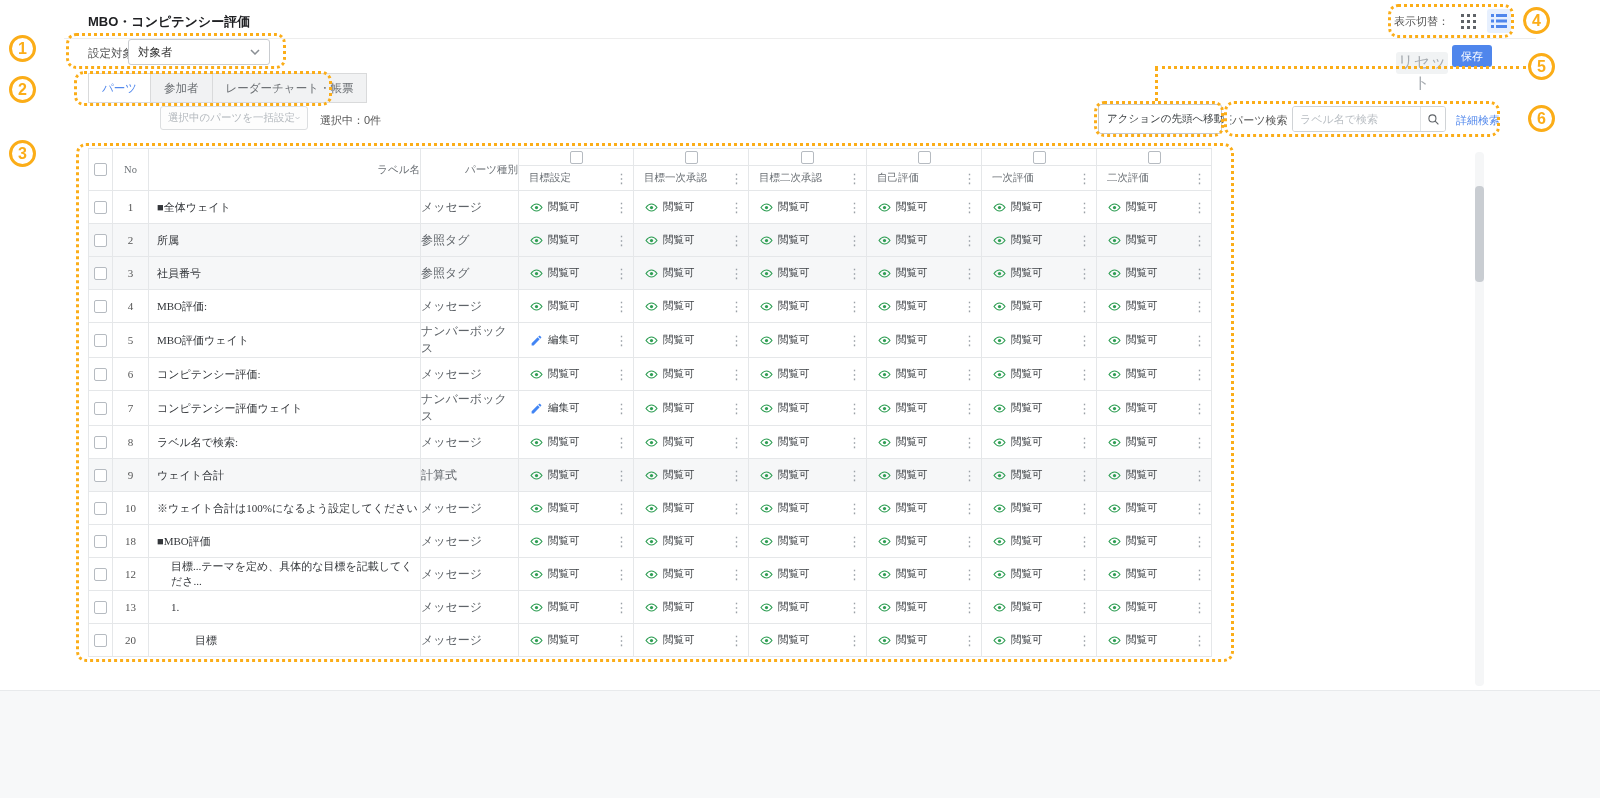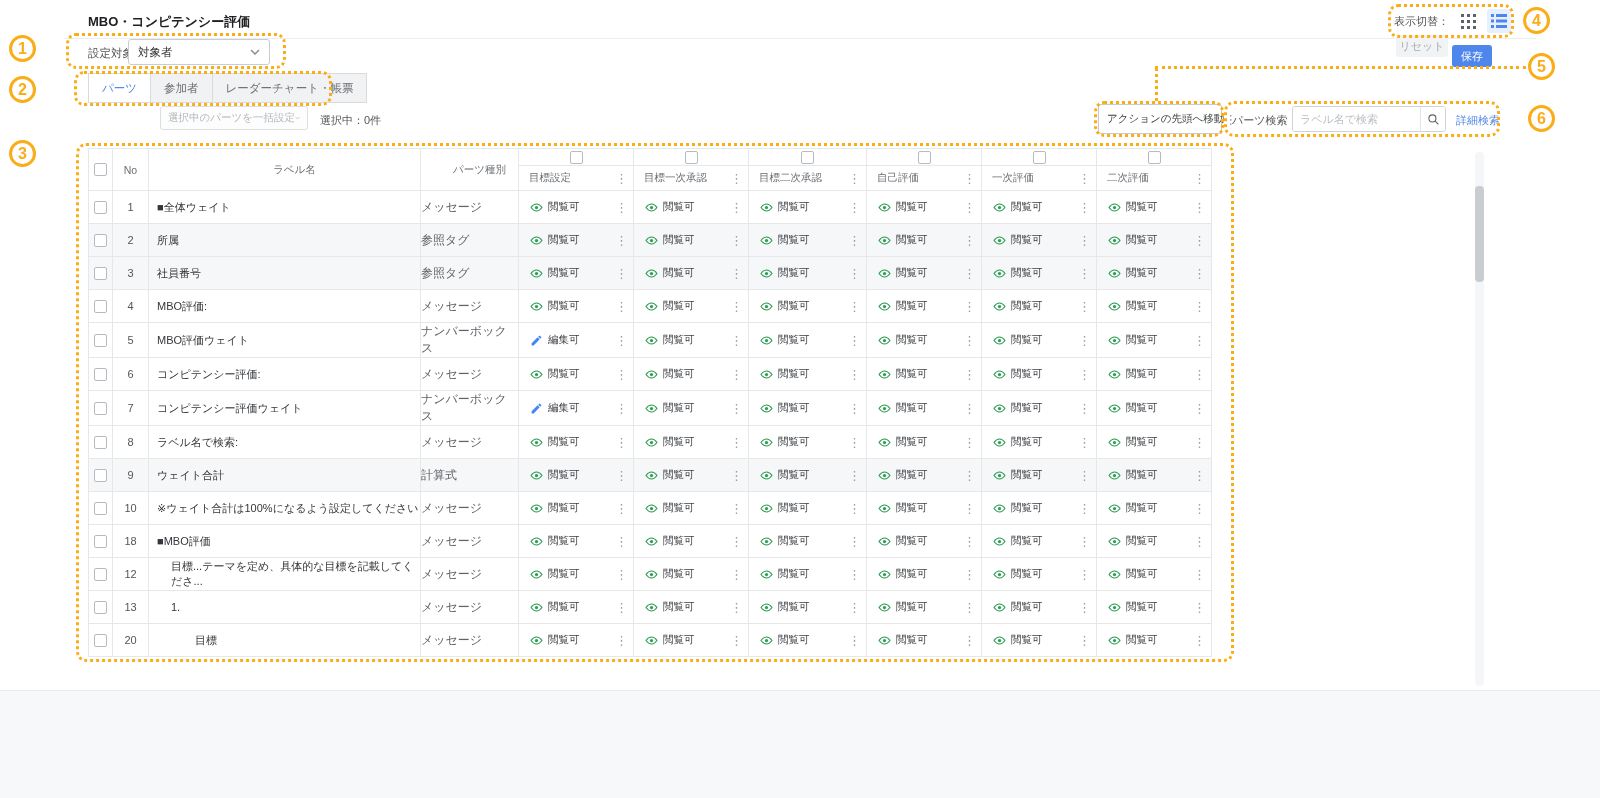--- a/index.html
+++ b/index.html
@@ -13,21 +13,21 @@
     color:#333;
   }
   
   .page-title{position:absolute;left:88px;top:13px;font-size:13px;font-weight:bold;color:#202124;}
   .header-divider{position:absolute;left:64px;top:38px;width:1472px;border-top:1px solid #ededed;}
   .view-toggle{position:absolute;left:1394px;top:9px;display:flex;align-items:center;gap:7px;}
   .vt-label{font-size:11px;color:#555;font-family:Liberation Mono, monospace;}
   .vt-btn{width:24px;height:24px;border:none;background:transparent;border-radius:3px;display:flex;align-items:center;justify-content:center;cursor:pointer;}
   .vt-btn.selected{background:#e7f0fe;}
   .list-icon{color:var(--blue);}
-  .reset-btn{position:absolute;left:1396px;top:35px;width:52px;height:22px;background:#f1f3f4;color:#a6abb0;border:none;border-radius:3px;font-size:11px;cursor:pointer;font-family:inherit;}
+  .reset-btn{position:absolute;left:1396px;top:52px;width:52px;height:22px;background:#f1f3f4;color:#a6abb0;border:none;border-radius:3px;font-size:16px;cursor:pointer;font-family:inherit;}
   .save-btn{position:absolute;left:1452px;top:45px;width:40px;height:22px;background:var(--blue);color:#fff;border:none;border-radius:3px;font-size:11px;cursor:pointer;font-family:inherit;}
   
   .target-label{position:absolute;left:88px;top:46px;font-size:11.5px;color:#555;}
   .target-select{position:absolute;left:128px;top:39px;width:142px;height:26px;border:1px solid #c9ccd0;border-radius:3px;background:#fff;display:flex;align-items:center;justify-content:space-between;padding:0 9px;font-size:11.5px;color:#333;cursor:pointer;}
   
   .tabs{position:absolute;left:88px;top:73px;display:flex;height:30px;}
   .tab{height:30px;padding:0 13px;display:flex;align-items:center;font-size:11.5px;background:#f1f2f3;border:1px solid #d9dadb;border-left:none;color:#6b6f73;cursor:pointer;white-space:nowrap;}
   .tab:first-child{border-left:1px solid #d9dadb;}
   .tab.active{background:#fff;color:var(--blue);}
   
@@ -36,25 +36,25 @@
   .selected-count{position:absolute;left:320px;top:113px;font-size:11px;color:#555;}
   .goto-btn{position:absolute;left:1098px;top:104px;width:124px;height:30px;border:1px solid #c8cacc;border-radius:3px;background:#fff;font-size:10.5px;color:#3c4043;display:flex;align-items:center;padding:0 4px 0 8px;cursor:pointer;white-space:nowrap;}
   .goto-label{flex:1;}
   .search-label{position:absolute;left:1232px;top:113px;font-size:11px;color:#555;}
   .search-box{position:absolute;left:1292px;top:106px;width:154px;height:26px;border:1px solid #d0d3d6;border-radius:3px;background:#fff;display:flex;overflow:hidden;}
   .search-input{flex:1;border:none;outline:none;font-size:11px;padding:0 7px;color:#333;font-family:inherit;min-width:0;}
   .search-input::placeholder{color:#b9bec3;}
   .search-btn{width:25px;border:none;border-left:1px solid #e3e5e7;background:#fff;display:flex;align-items:center;justify-content:center;cursor:pointer;}
   .adv-link{position:absolute;left:1456px;top:113px;font-size:11px;color:var(--blue);cursor:pointer;text-decoration:none;}
   
-  .parts-table{position:absolute;left:88px;top:148px;width:1123px;border-collapse:collapse;table-layout:fixed;background:#fff;font-size:11px;color:#3a3e42;}
+  .parts-table{position:absolute;left:88px;top:148px;width:1123px;border-collapse:collapse;table-layout:fixed;background:#fff;font-size:11px;color:#3a3e42;font-family:Liberation Serif, serif;}
   .parts-table th,.parts-table td{border:1px solid #e5e7e9;font-weight:normal;}
   .head-check-row th{height:17px;text-align:center;background:#fff;}
   .head-label-row th{height:25px;background:#fff;color:#6b7075;text-align:left;padding-left:10px;position:relative;font-size:10.5px;}
-  .parts-table th[rowspan]{color:#6b7075;font-size:10.5px;text-align:center;padding-left:20px;}
+  .parts-table th[rowspan]{color:#6b7075;font-size:10.5px;text-align:right;padding-left:20px;}
   th.col-cb,td.col-cb{text-align:center !important;padding-left:0 !important;}
   th.col-no,td.col-no{text-align:center !important;padding-left:0 !important;color:#555;}
   .body-row td{height:33px;}
   .body-row.shaded td{background:#f6f7f8;}
   td.col-label{padding-left:0;}
   td.col-type{padding-left:0;color:#5f6469;font-size:12px;}
   .lbl{display:inline-block;color:#33363a;font-size:11px;}
   .ind0{padding-left:8px;} .ind1{padding-left:22px;} .ind2{padding-left:46px;}
   td.col-perm{position:relative;padding-left:11px;}
   .pi{width:13px;height:13px;flex:none;display:inline-block;vertical-align:middle;}

